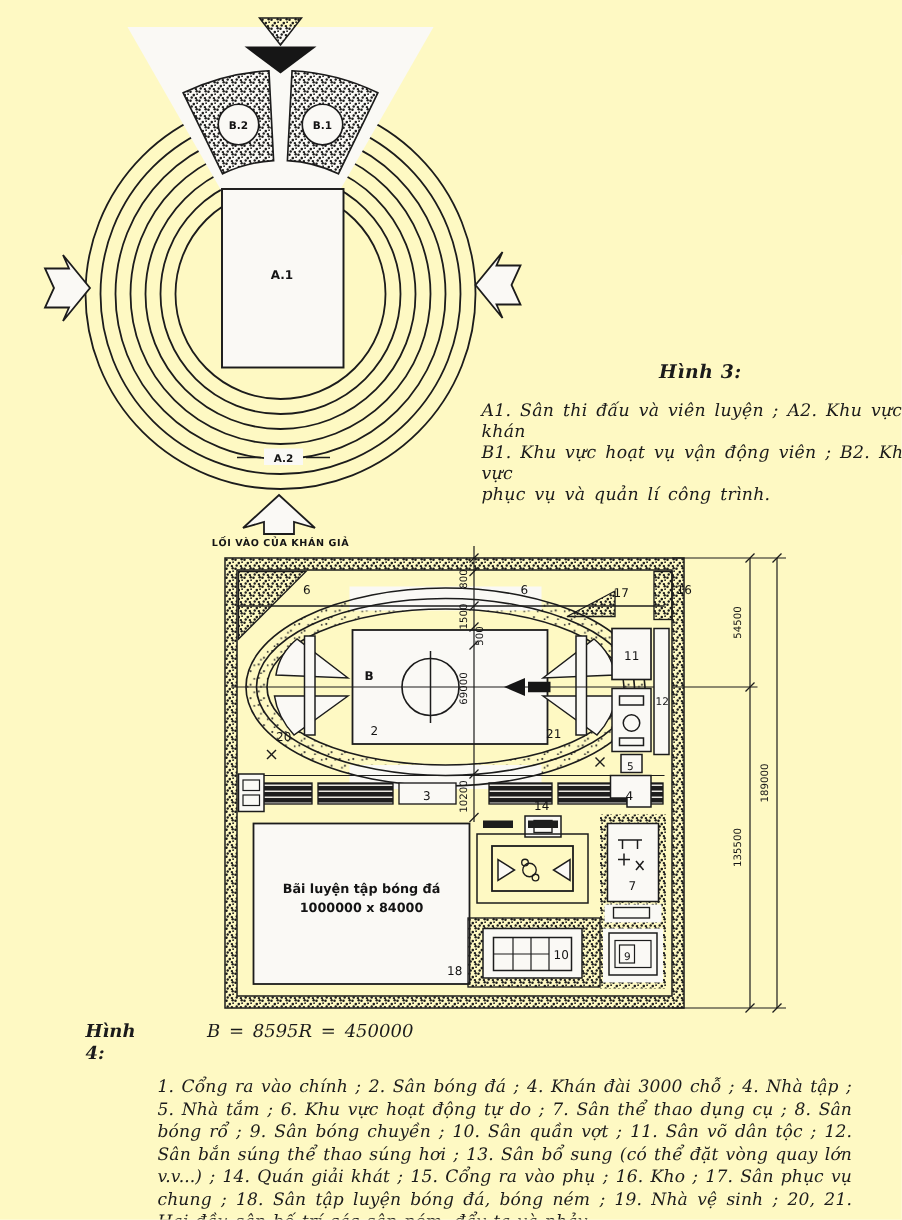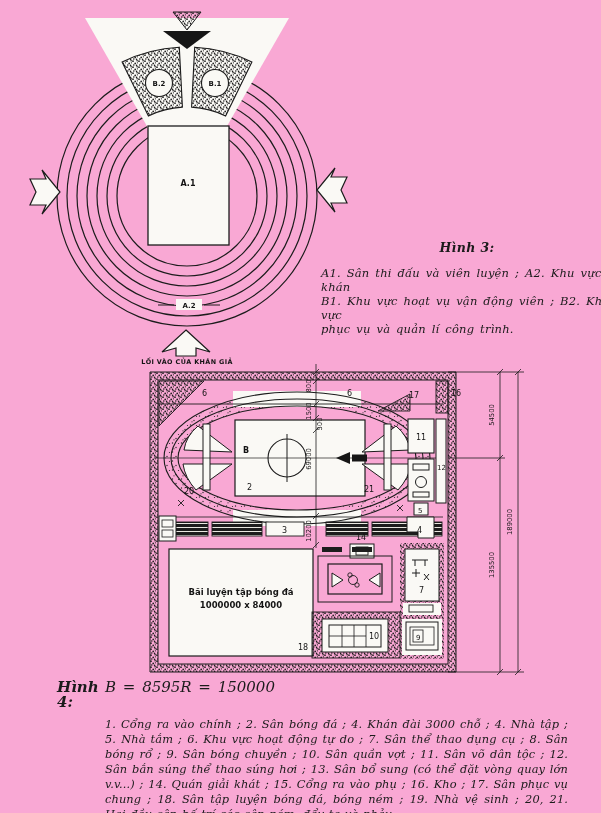--- a/index.html
+++ b/index.html
@@ -1,25 +1,25 @@
 <!DOCTYPE html>
 <html><head>
 <meta charset="utf-8">
 <style>
   html,body{margin:0;padding:0;}
-  .page{position:relative;width:601px;height:813px;background:#f9a8d4;overflow:hidden;
+  .page{position:relative;width:601px;height:813px;background:#fef9c3;overflow:hidden;
         font-family:"DejaVu Serif", serif;color:#1a1a1a;}
   .page svg{position:absolute;left:0;top:0;}
   .cap{position:absolute;font-style:italic;color:#1b1b1b;}
   .f3cap{left:321px;top:240px;width:292px;}
   .f3-title{font-weight:700;font-size:12.5px;text-align:center;margin-bottom:11px;letter-spacing:.4px;}
   .f3-sub{font-size:11.5px;margin-bottom:7px;word-spacing:2px;letter-spacing:.2px;}
   .f3-line{font-size:11.5px;line-height:14px;word-spacing:2px;letter-spacing:.2px;}
   .f4cap{left:57px;top:680px;width:515px;}
-  .f4-row{display:flex;font-size:15px;line-height:15px;}
+  .f4-row{display:flex;font-size:12px;line-height:15px;gap:33px;}
   .f4-label{width:48px;flex:0 0 48px;font-weight:700;}
   .f4-head div{word-spacing:2px;}
   .f4-legend{margin-left:48px;margin-top:7px;width:463px;font-size:11.4px;line-height:15px;
              text-align:justify;word-spacing:1px;letter-spacing:.1px;}
   text{font-family:"DejaVu Sans", sans-serif;fill:#141414;stroke:none;}
   .lbl{font-size:8px;}
   .lbl7{font-size:7px;}
   .dim{font-size:6.8px;}
   .big{font-size:8px;font-weight:700;}
   .small{font-size:6.4px;font-weight:700;letter-spacing:.4px;}
@@ -264,19 +264,19 @@
   <div class="f3-title">Hình 3:</div>
   <div class="f3-line">A1. Sân thi đấu và viên luyện ; A2. Khu vực khán</div>
   <div class="f3-line">B1. Khu vực hoạt vụ vận động viên ; B2. Khu vực</div>
   <div class="f3-line">phục vụ và quản lí công trình.</div>
 </div>
 
 <div class="cap f4cap">
   <div class="f4-row">
     <div class="f4-label">Hình 4:</div>
     <div class="f4-head">
-      <div>B = 8595R = 150000</div>
+      <div>B = 8595R = 450000</div>
     </div>
   </div>
   <div class="f4-legend">1. Cổng ra vào chính ; 2. Sân bóng đá ; 4. Khán đài 3000 chỗ ; 4. Nhà tập ; 5. Nhà tắm ; 6. Khu vực hoạt động tự do ; 7. Sân thể thao dụng cụ ; 8. Sân bóng rổ ; 9. Sân bóng chuyền ; 10. Sân quần vợt ; 11. Sân võ dân tộc ; 12. Sân bắn súng thể thao súng hơi ; 13. Sân bổ sung (có thể đặt vòng quay lớn v.v...) ; 14. Quán giải khát ; 15. Cổng ra vào phụ ; 16. Kho ; 17. Sân phục vụ chung ; 18. Sân tập luyện bóng đá, bóng ném ; 19. Nhà vệ sinh ; 20, 21. Hai đầu sân bố trí các sân ném, đẩy tạ và nhảy.</div>
 </div>
 
 </div>
 
 </body></html>

